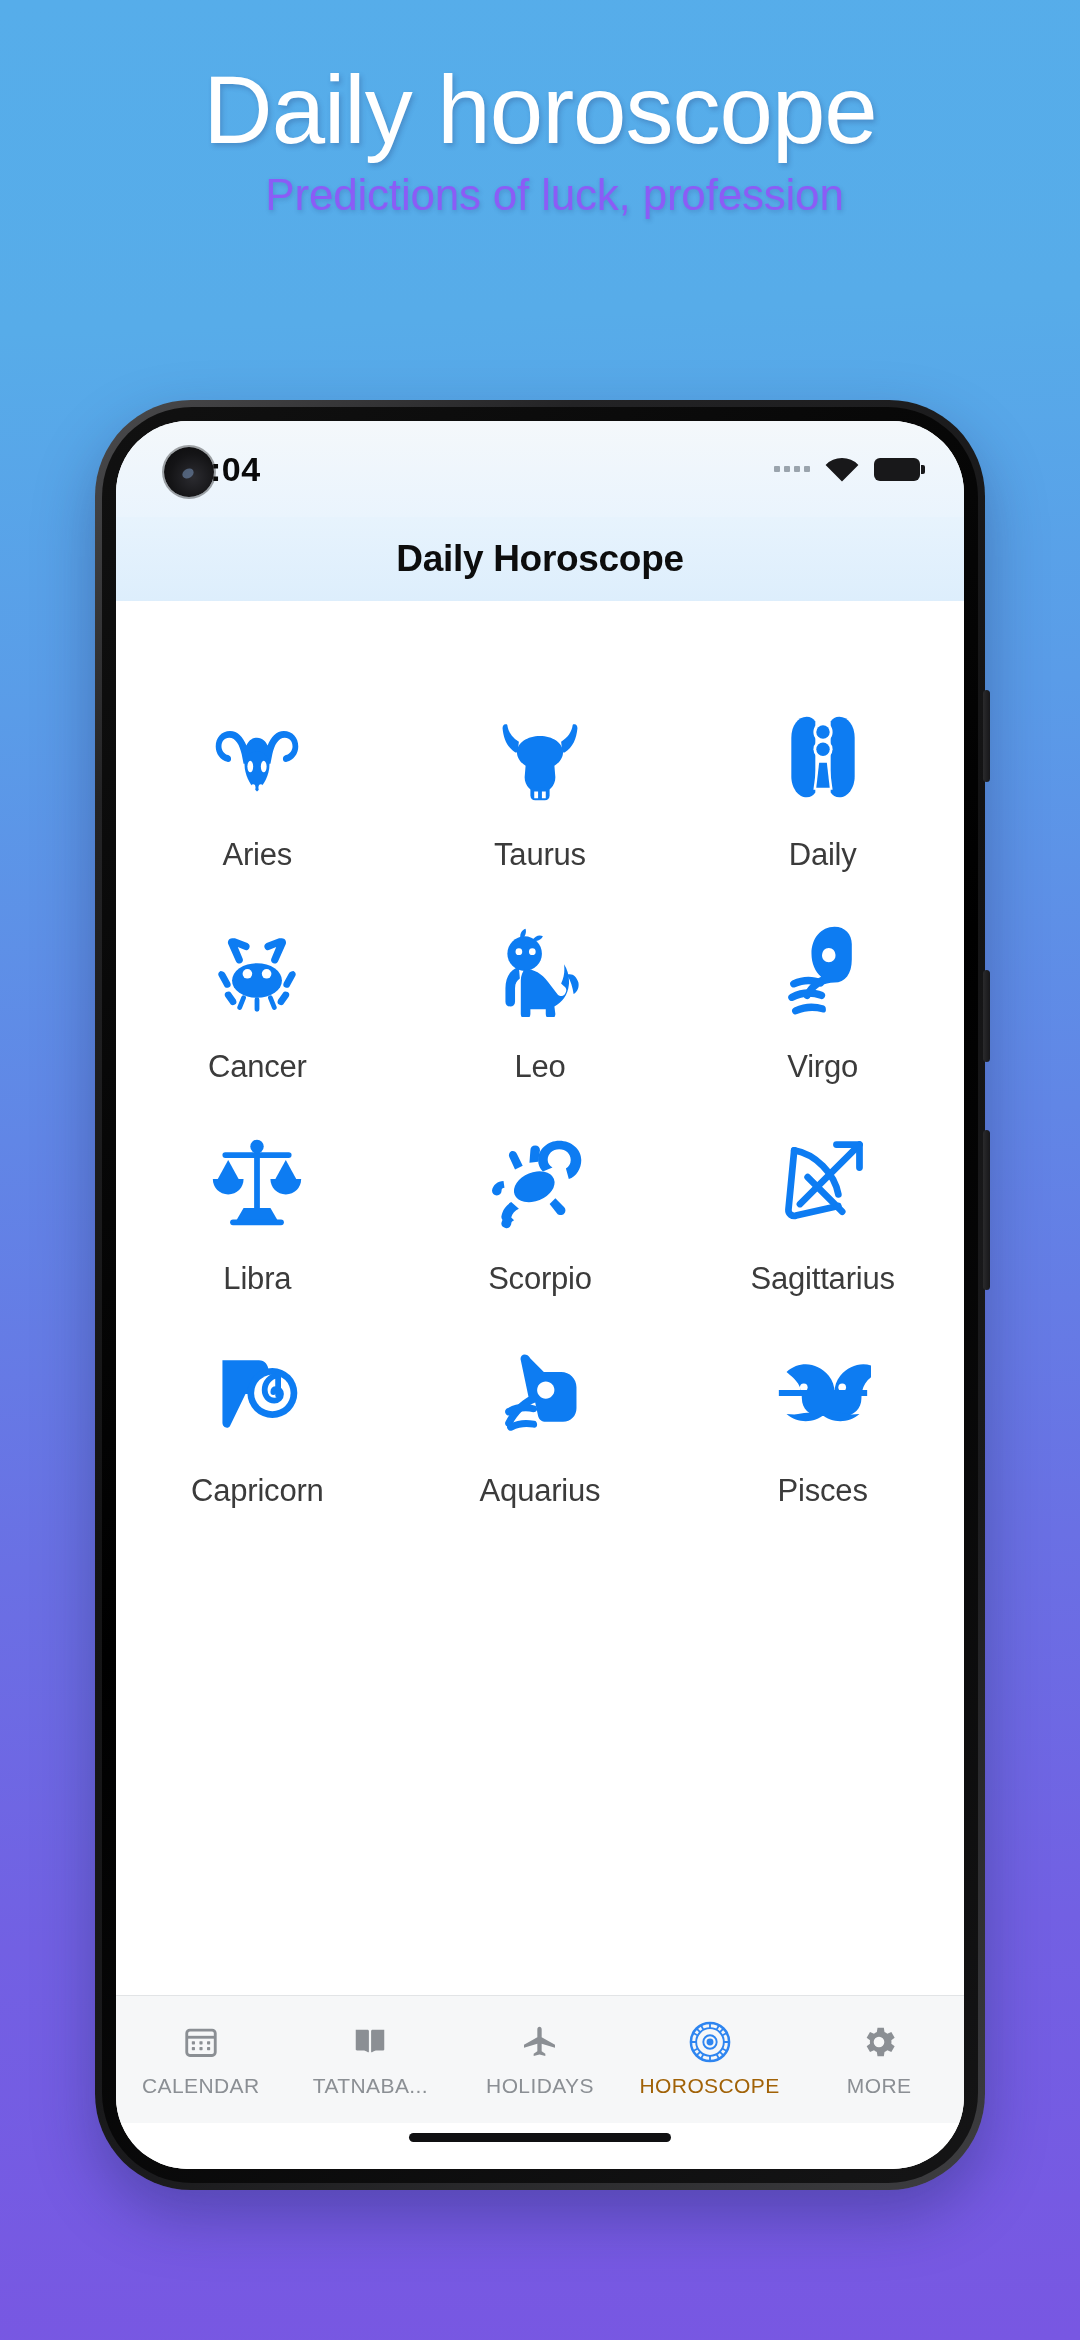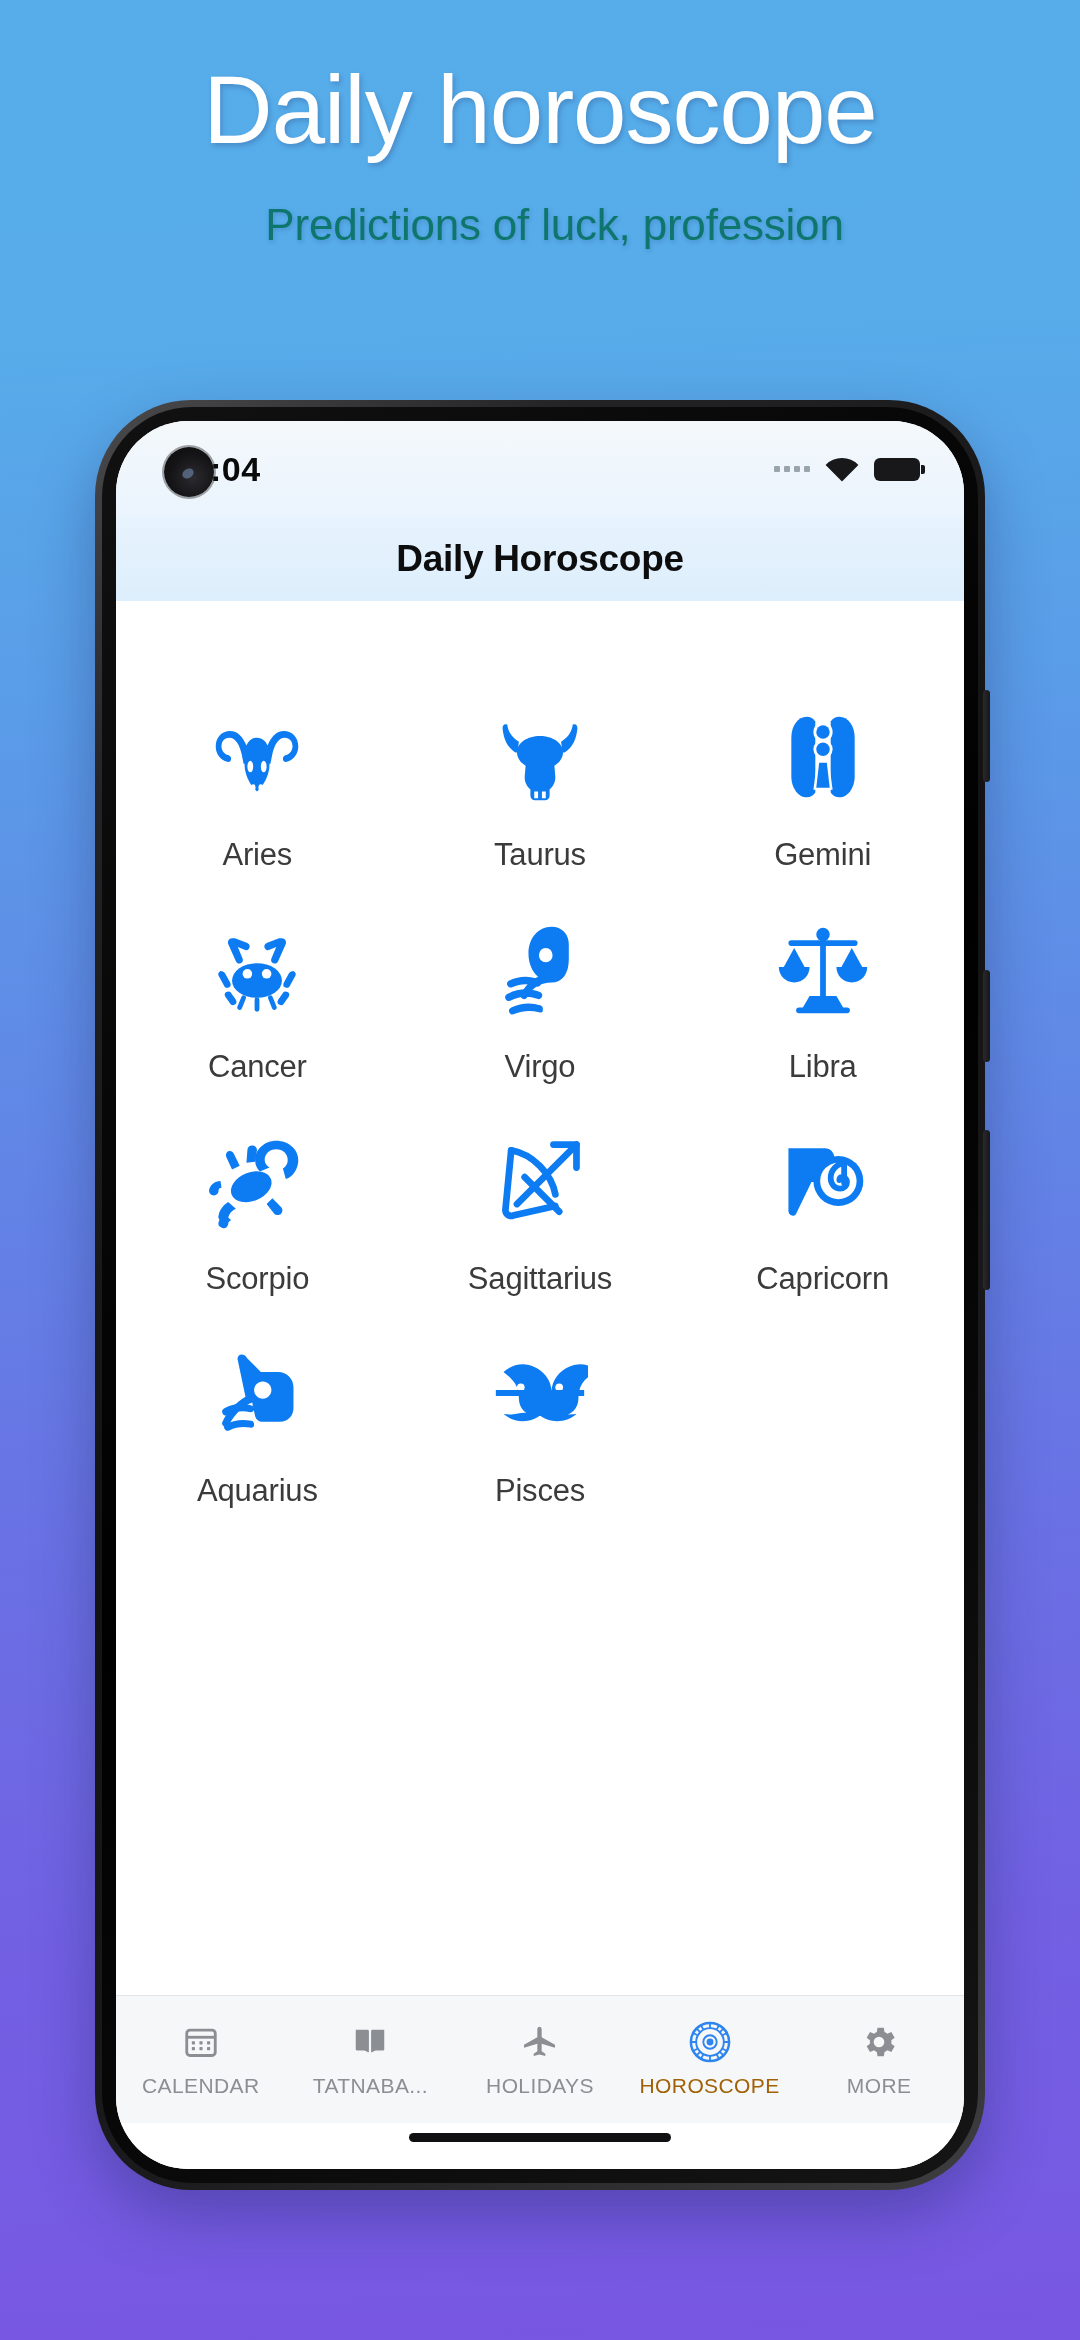--- a/index.html
+++ b/index.html
@@ -15,24 +15,24 @@
   .promo-title {
     margin-top:62px;
     font-size:96px;
     font-weight:300;
     color:#ffffff;
     letter-spacing:-1px;
     line-height:1.0;
     text-shadow:2px 3px 5px rgba(40,70,130,.30);
   }
   .promo-sub {
-    margin-top:42px;
+    margin-top:12px;
     font-size:44px;
     font-weight:300;
-    color:#0f766e;
+    color:#8b5cf6;
     letter-spacing:-0.2px;
     text-shadow:1px 2px 4px rgba(40,70,130,.25);
     padding-left:29px;
   }
 
   
   .device {
     position:absolute;
     left:95px; top:400px;
     width:890px; height:1790px;
@@ -231,40 +231,57 @@
     <path d="M67 8c-4 0-7 2-9 5v74c2 3 5 5 9 5 9 0 16-10 16-22V30C83 17 76 8 67 8z"></path>
     <circle cx="50" cy="42" r="10" fill="#fff"></circle>
                     <circle cx="50" cy="42" r="7"></circle>
     <path d="M44 54h12l4 30H40z" fill="#fff"></path>
                     <path d="M46 56h8l3 26H43z"></path>
     <path d="M40 24c0-6 4-10 10-10s10 4 10 10-4 10-10 10-10-4-10-10z" fill="#fff"></path>
     <circle cx="50" cy="24" r="7"></circle>
   </g>
                 </svg>
               </div>
-              <div class="zlabel">Gemini</div>
+              <div class="zlabel">Daily</div>
             </div>
             <div class="zcell">
               <div class="zicon">
                 <svg width="96" height="96" viewBox="0 0 100 100">
                   <g fill="#0d7cf2">
     <path d="M24 18c-3 0-5 3-4 6l8 18c1 2 3 3 5 2s3-3 2-5l-5-12 7 3c2 1 4 0 5-2s0-4-2-5l-13-5c-1 0-2 0-3 0z"></path>
     <path d="M76 18c-1 0-2 0-3 0l-13 5c-2 1-3 3-2 5s3 3 5 2l7-3-5 12c-1 2 0 4 2 5s4 0 5-2l8-18c1-3-1-6-4-6z"></path>
     <ellipse cx="50" cy="62" rx="26" ry="18"></ellipse>
     <circle cx="40" cy="55" r="5" fill="#fff"></circle>
                     <circle cx="60" cy="55" r="5" fill="#fff"></circle>
     <path d="M12 52c-2 1-3 3-2 5l6 11c1 2 3 2 5 1s2-3 1-5l-5-9c-1-2-3-3-5-3z"></path>
     <path d="M88 52c-2 0-4 1-5 3l-5 9c-1 2-1 4 1 5s4 1 5-1l6-11c1-2 0-4-2-5z"></path>
     <path d="M18 74c-2 1-2 3-1 5l5 7c1 2 3 2 5 1s2-3 1-5l-5-7c-1-2-3-2-5-1z"></path>
     <path d="M82 74c-2-1-4-1-5 1l-5 7c-1 2-1 4 1 5s4 1 5-1l5-7c1-2 1-4-1-5z"></path>
     <path d="M36 80l-4 10M50 82v10M64 80l4 10" stroke="#0d7cf2" stroke-width="5" stroke-linecap="round" fill="none"></path>
   </g>
                 </svg>
               </div>
               <div class="zlabel">Cancer</div>
+            </div>
+            <div class="zcell">
+              <div class="zicon">
+                <svg width="96" height="96" viewBox="0 0 100 100">
+                  <g fill="#0d7cf2">
+    <circle cx="34" cy="34" r="18"></circle>
+    <path d="M30 20c-2-6 1-11 5-12 1 4 0 8-5 12z"></path>
+    <path d="M42 20c3-5 8-6 11-4-2 4-6 6-11 4z"></path>
+    <path d="M28 48c-8 2-14 10-14 22v14c0 3 2 5 5 5s5-2 5-5V70c0-5 2-8 5-10z"></path>
+    <path d="M34 50c10 0 18 5 24 13l10 13c2 3 6 3 8 0s2-6-1-8l-3-3c3-6 4-13 3-20 4 6 6 14 5 22-1 10-7 18-15 22l1 8c0 3-2 5-5 5s-5-2-5-5v-5H40v5c0 3-2 5-5 5s-5-2-5-5V62c0-5 2-9 4-12z"></path>
+    <circle cx="28" cy="32" r="3.5" fill="#fff"></circle>
+                    <circle cx="42" cy="32" r="3.5" fill="#fff"></circle>
+    <path d="M78 56c6-2 10 2 12 8 1 5-1 10-5 12-1-7-3-14-7-20z"></path>
+  </g>
+                </svg>
+              </div>
+              <div class="zlabel">Leo</div>
             </div>
             <div class="zcell">
               <div class="zicon">
                 <svg width="96" height="96" viewBox="0 0 100 100">
                   <g fill="#0d7cf2">
     <path d="M62 6c-14 0-24 12-24 28 0 10 4 19 10 24-8 4-14 10-18 18-1 2 0 4 2 5s4 0 5-2c5-10 14-15 25-15 11 0 18-9 18-24V24c0-10-7-18-18-18z"></path>
     <path d="M56 28c4 0 7 3 7 8 0 4-3 7-7 7s-7-3-7-7c0-5 3-8 7-8z" fill="#fff"></path>
     <path d="M18 62c-2 1-3 3-2 5s3 3 5 2c9-4 17-4 25-1 2 1 4 0 5-2s0-4-2-5c-10-4-20-4-31 1z"></path>
     <path d="M16 76c-2 1-3 3-2 5s3 3 5 2c10-5 19-5 28-2 2 1 4 0 5-2s0-4-2-5c-11-4-22-4-34 2z"></path>
     <path d="M20 90c-2 1-3 3-2 5s3 3 5 2c9-4 18-4 26-2 2 1 4 0 4-2s0-4-2-5c-10-3-20-3-31 2z"></path>

